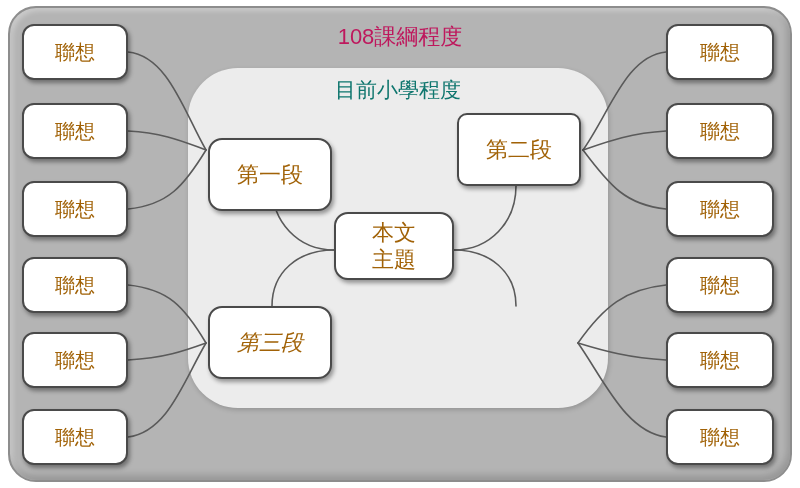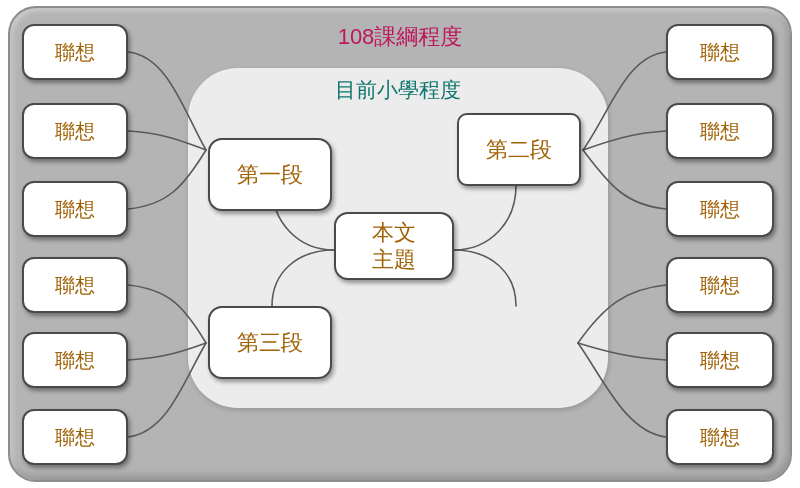--- a/index.html
+++ b/index.html
@@ -110,21 +110,21 @@
     <path d="M 516 186 C 516 222 490 250 454 250" stroke="#5a5a5a"></path>
     <path d="M 454 250 C 490 250 516 272 516 306" stroke="#5a5a5a"></path>
   </svg>
 
   <div class="node para" style="left:208px; top:113px;margin-top:25px;">
     <span>第一段</span>
   </div>
   <div class="node para" style="left:457px; top:113px;border-radius:10px;">
     <span>第二段</span>
   </div>
-  <div class="node para" style="left:208px; top:306px;">
+  <div class="node para" style="left:208px; top:306px;font-style:italic;">
     <span>第三段</span>
   </div>
 
   <div class="node center-node">
     <span>本文</span>
     <span>主題</span>
   </div>
 
   <div class="node assoc" style="left:22px; top:24px;">
     <span>聯想</span>

